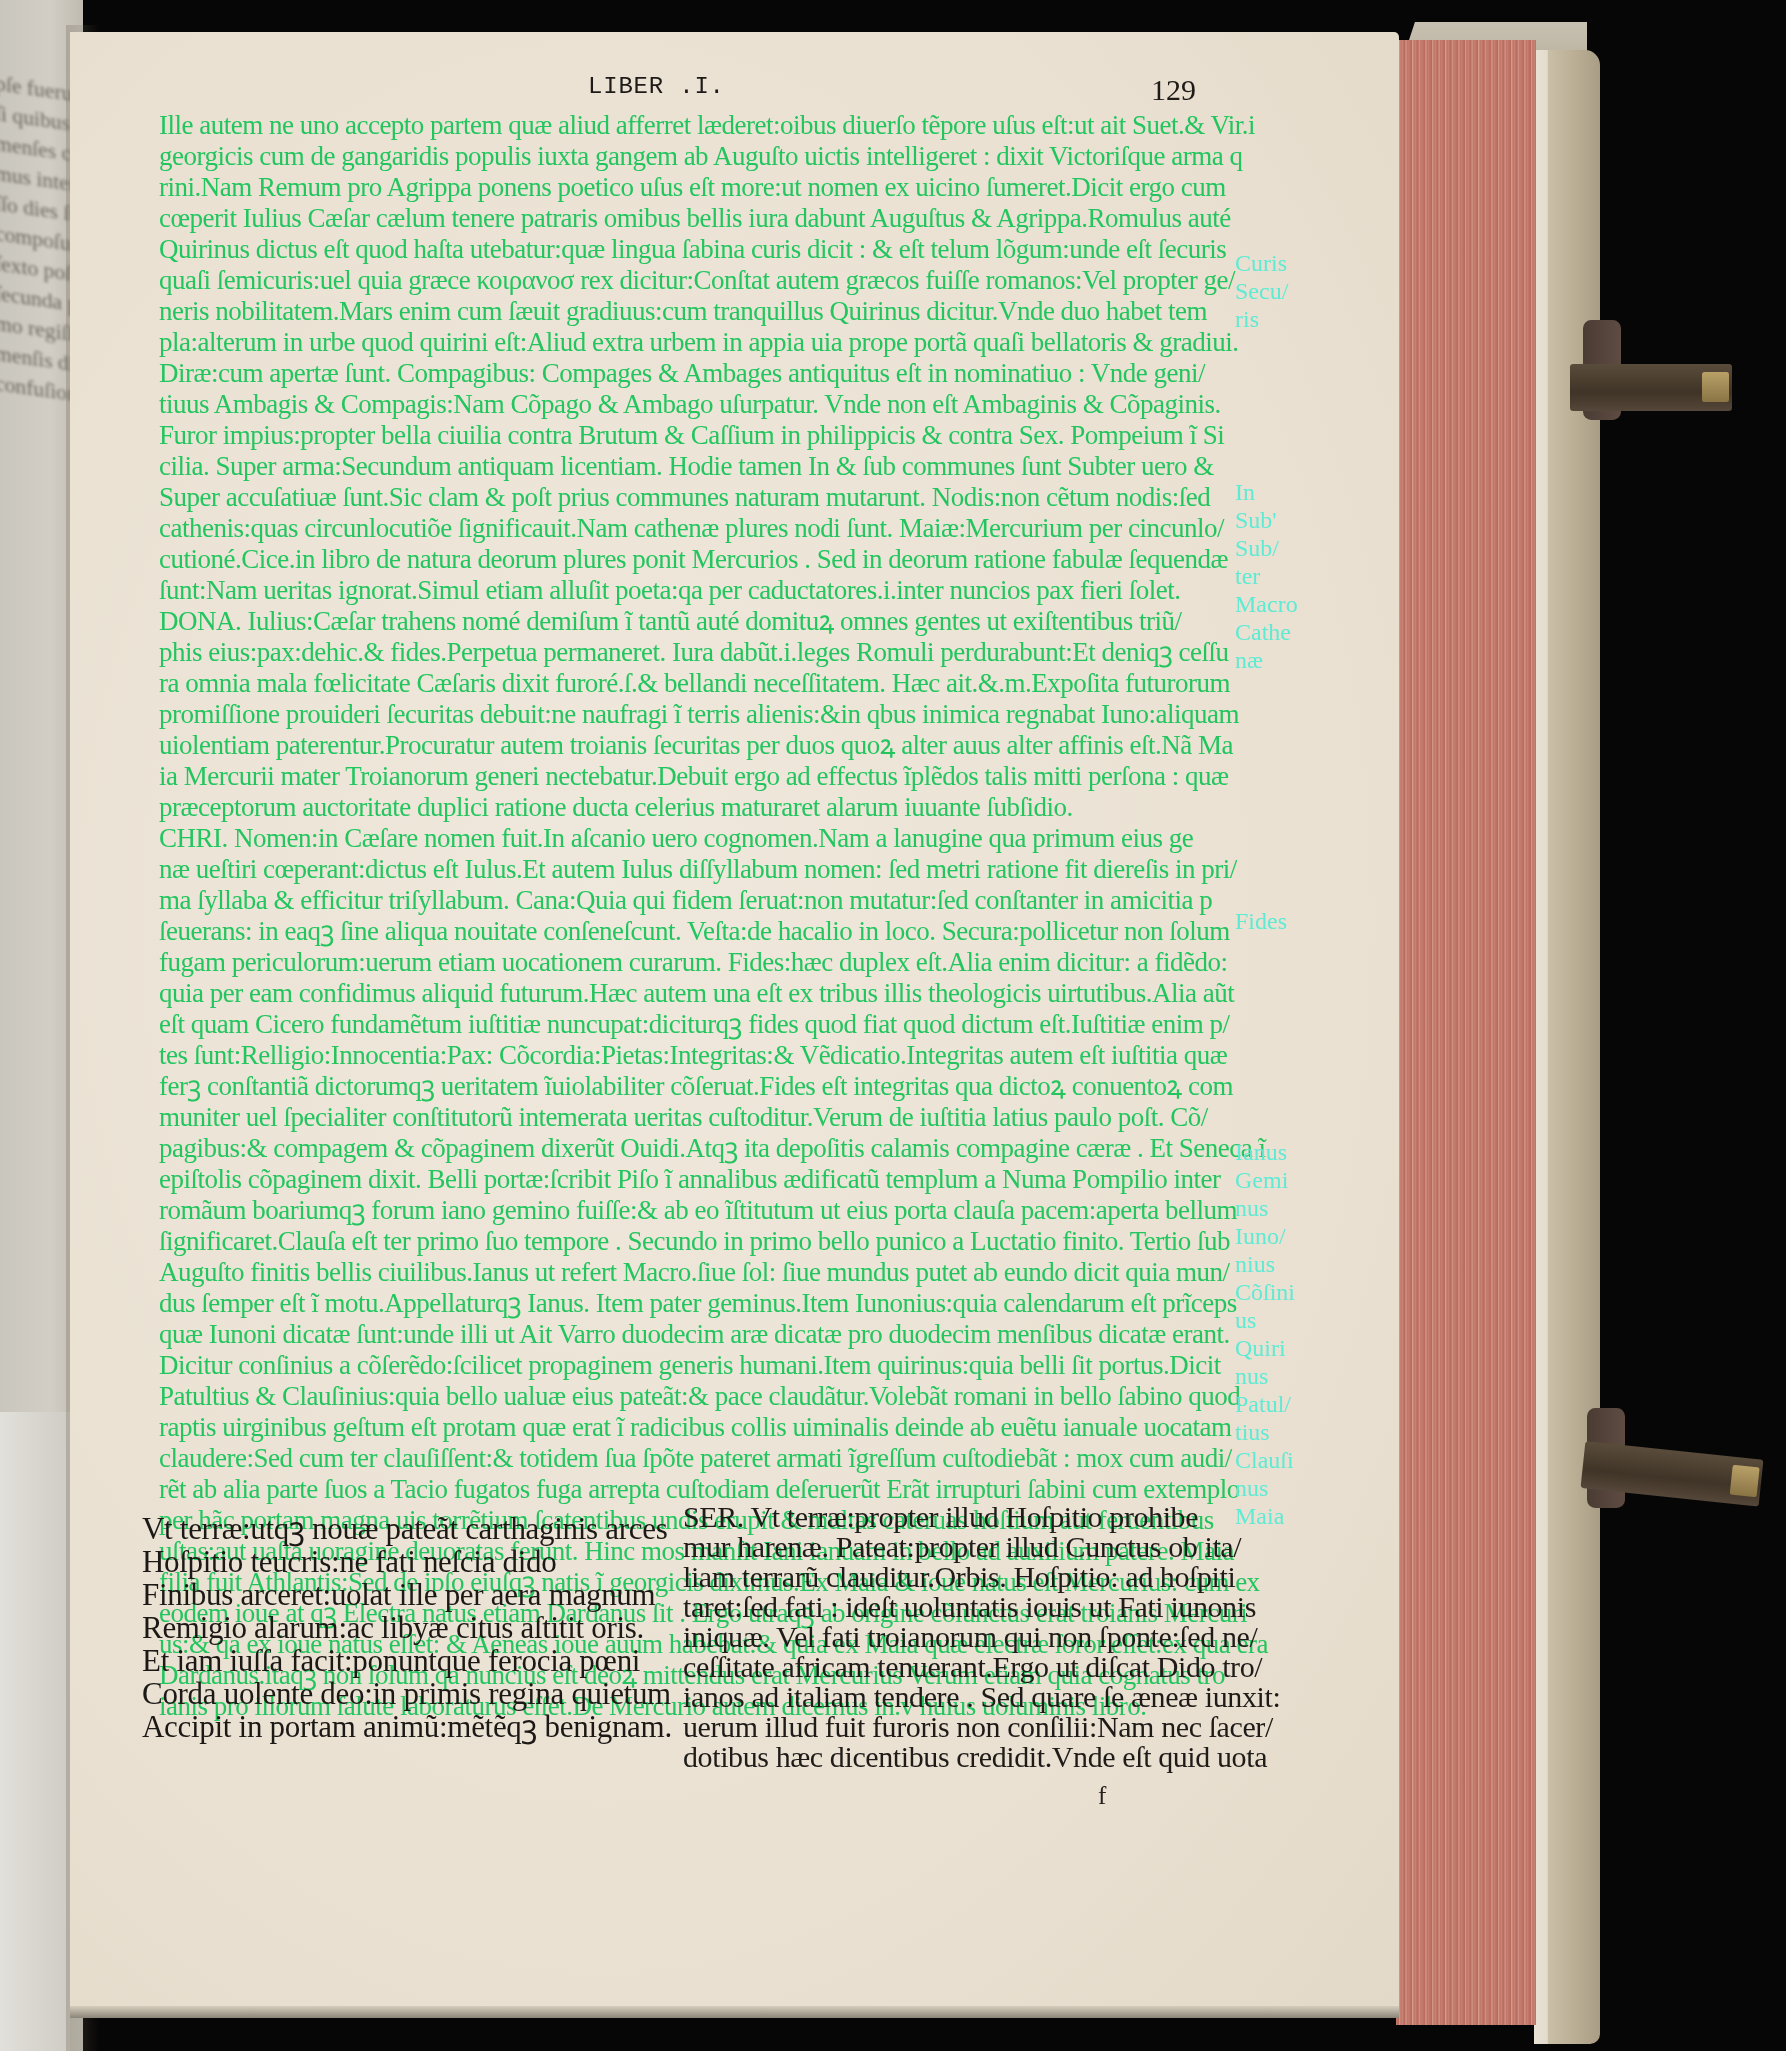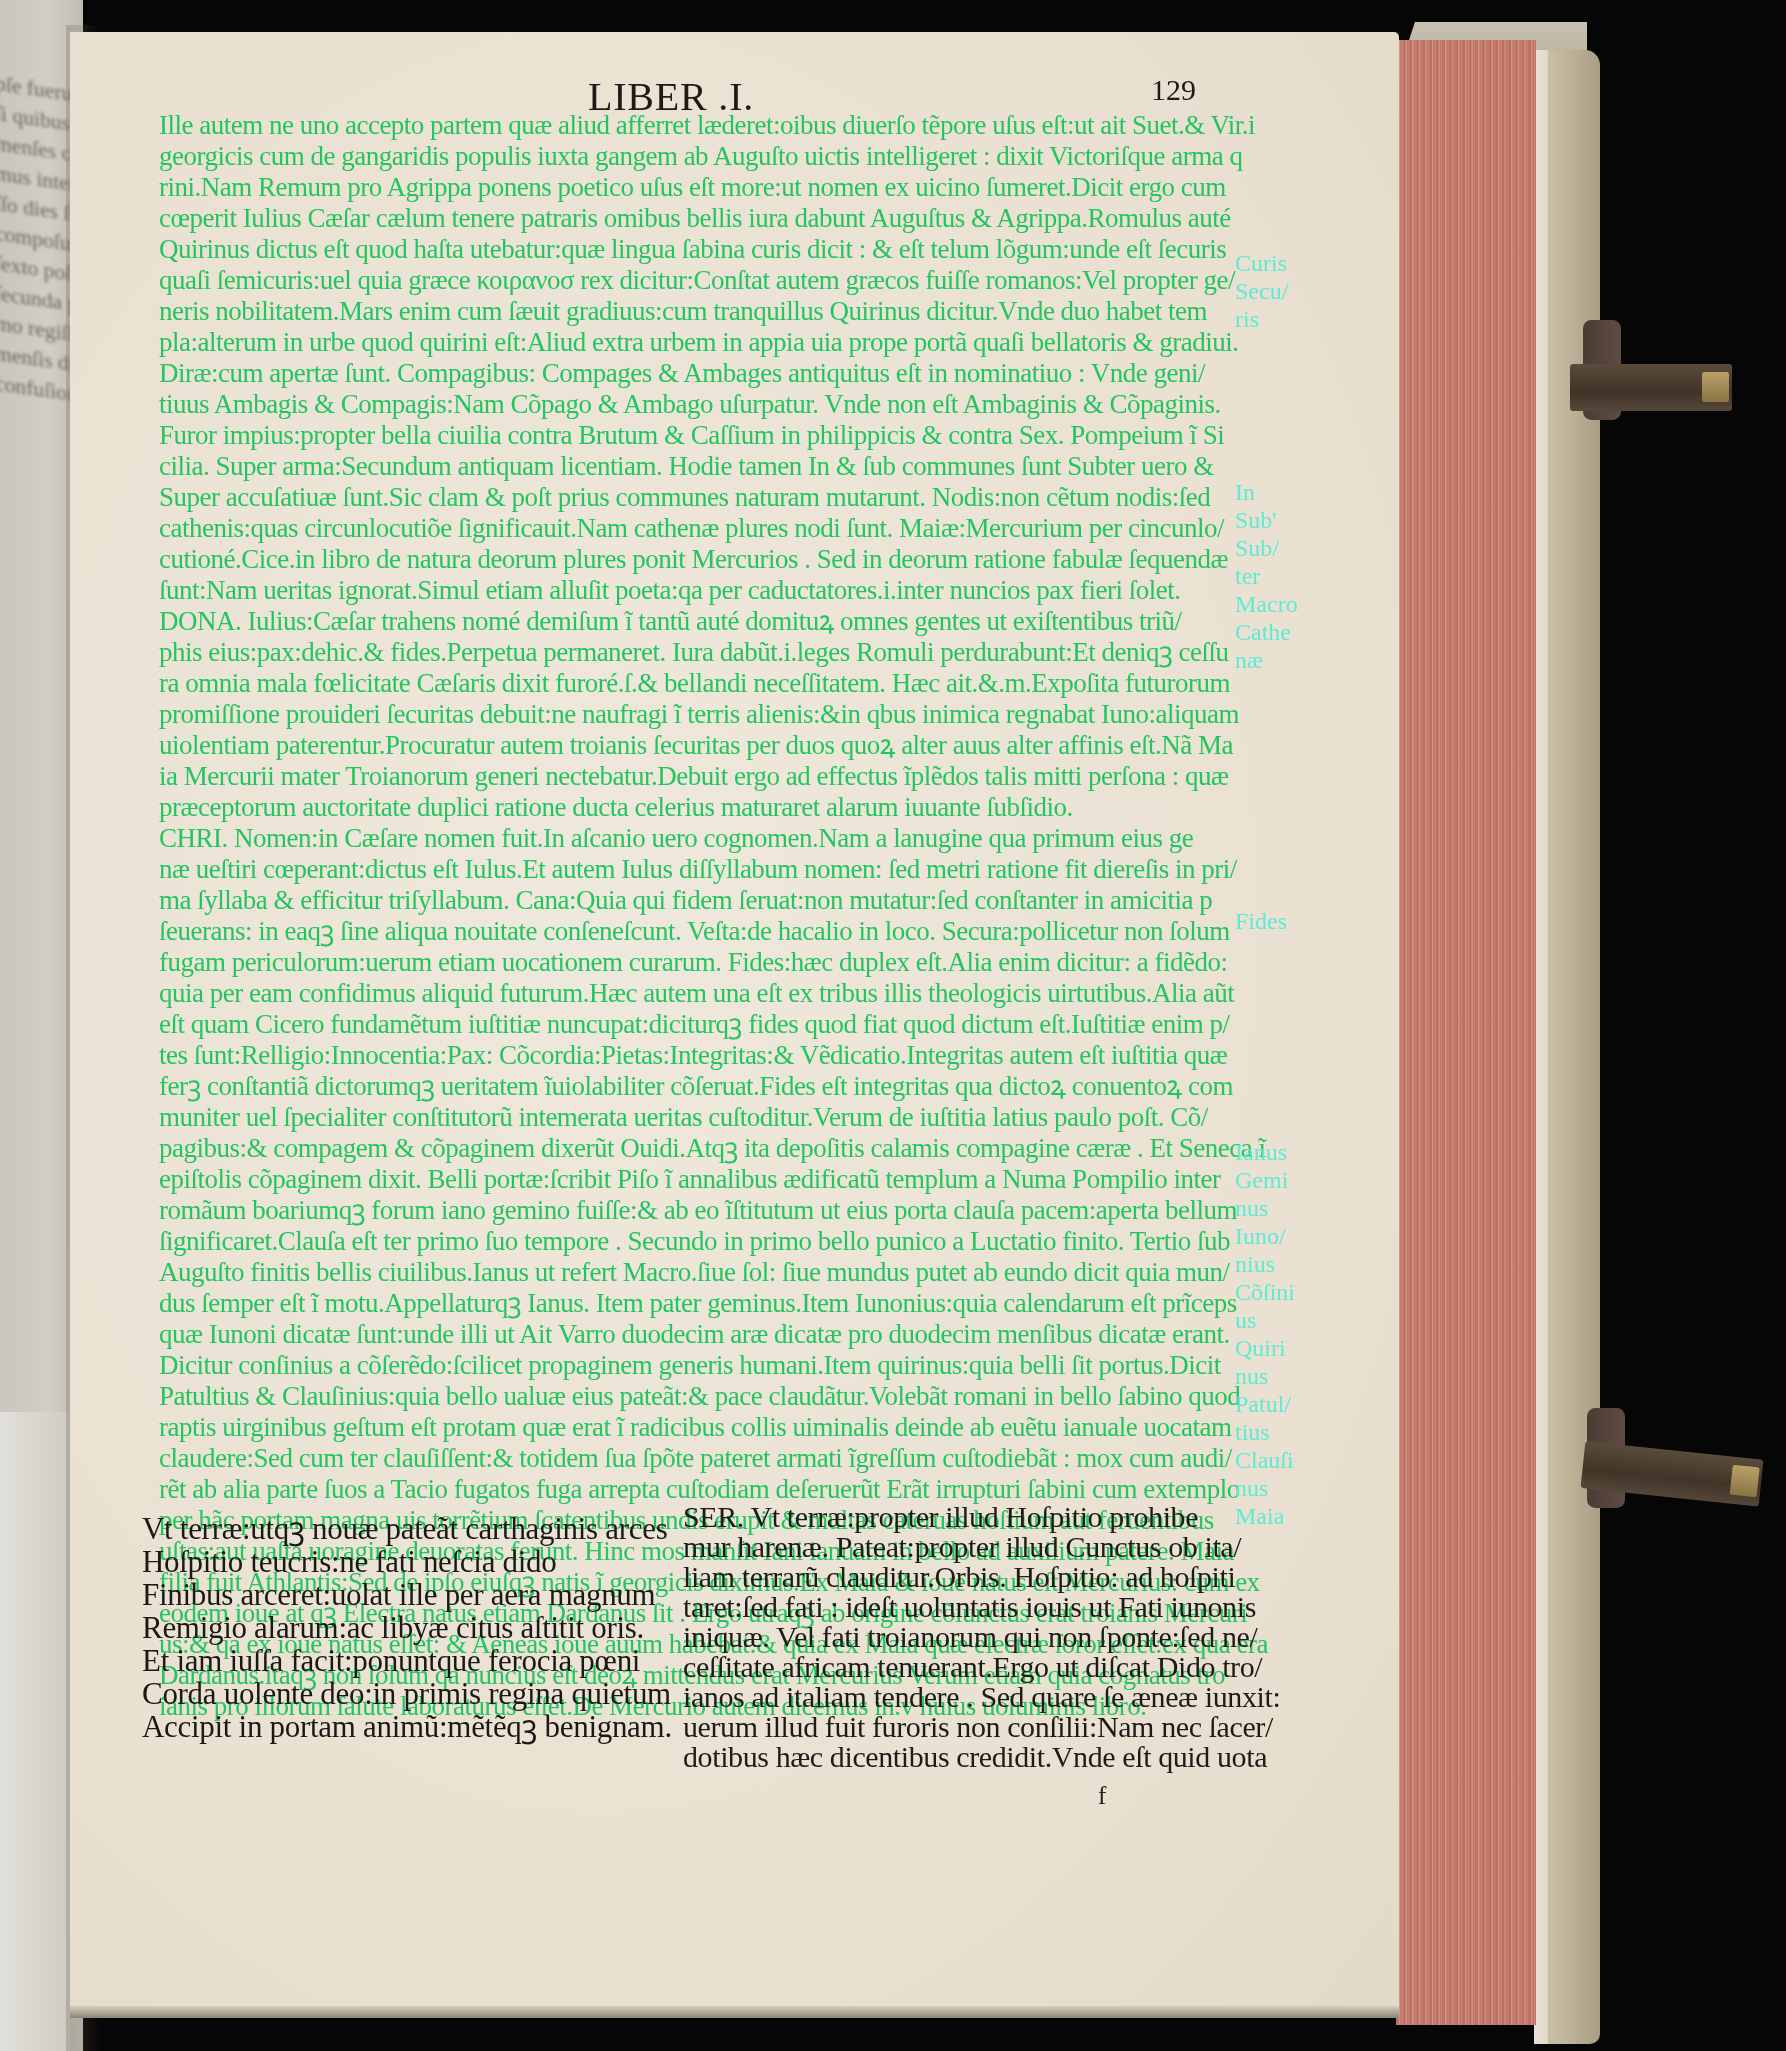--- a/index.html
+++ b/index.html
@@ -30,21 +30,21 @@
   }
   
   .page {
     position:absolute; left:70px; top:32px; width:1329px; height:1977px;
     background:#ece4d7;
     background-image:radial-gradient(ellipse at 40% 45%, #efe8dc 0%, #e9e0d1 70%, #e3d9c8 100%);
     border-radius:0 5px 0 0;
   }
   .running-head {
     position:absolute; top:73px; left:588px;
-    font-size:40px; letter-spacing:0.8px; color:#1d1a17;
+    font-size:24px; letter-spacing:0.8px; color:#1d1a17;font-family:Liberation Mono, monospace;
   }
   .folio {
     position:absolute; top:73px; left:1151px; font-size:30px; color:#1d1a17;
   }
   .commentary {
     position:absolute; left:159px; top:110px; width:1038px;
     font-size:27px; line-height:31px; color:#22c55e;
   }
   .commentary .line { white-space:nowrap; overflow:visible; letter-spacing:-0.5px; }
   .marg {

